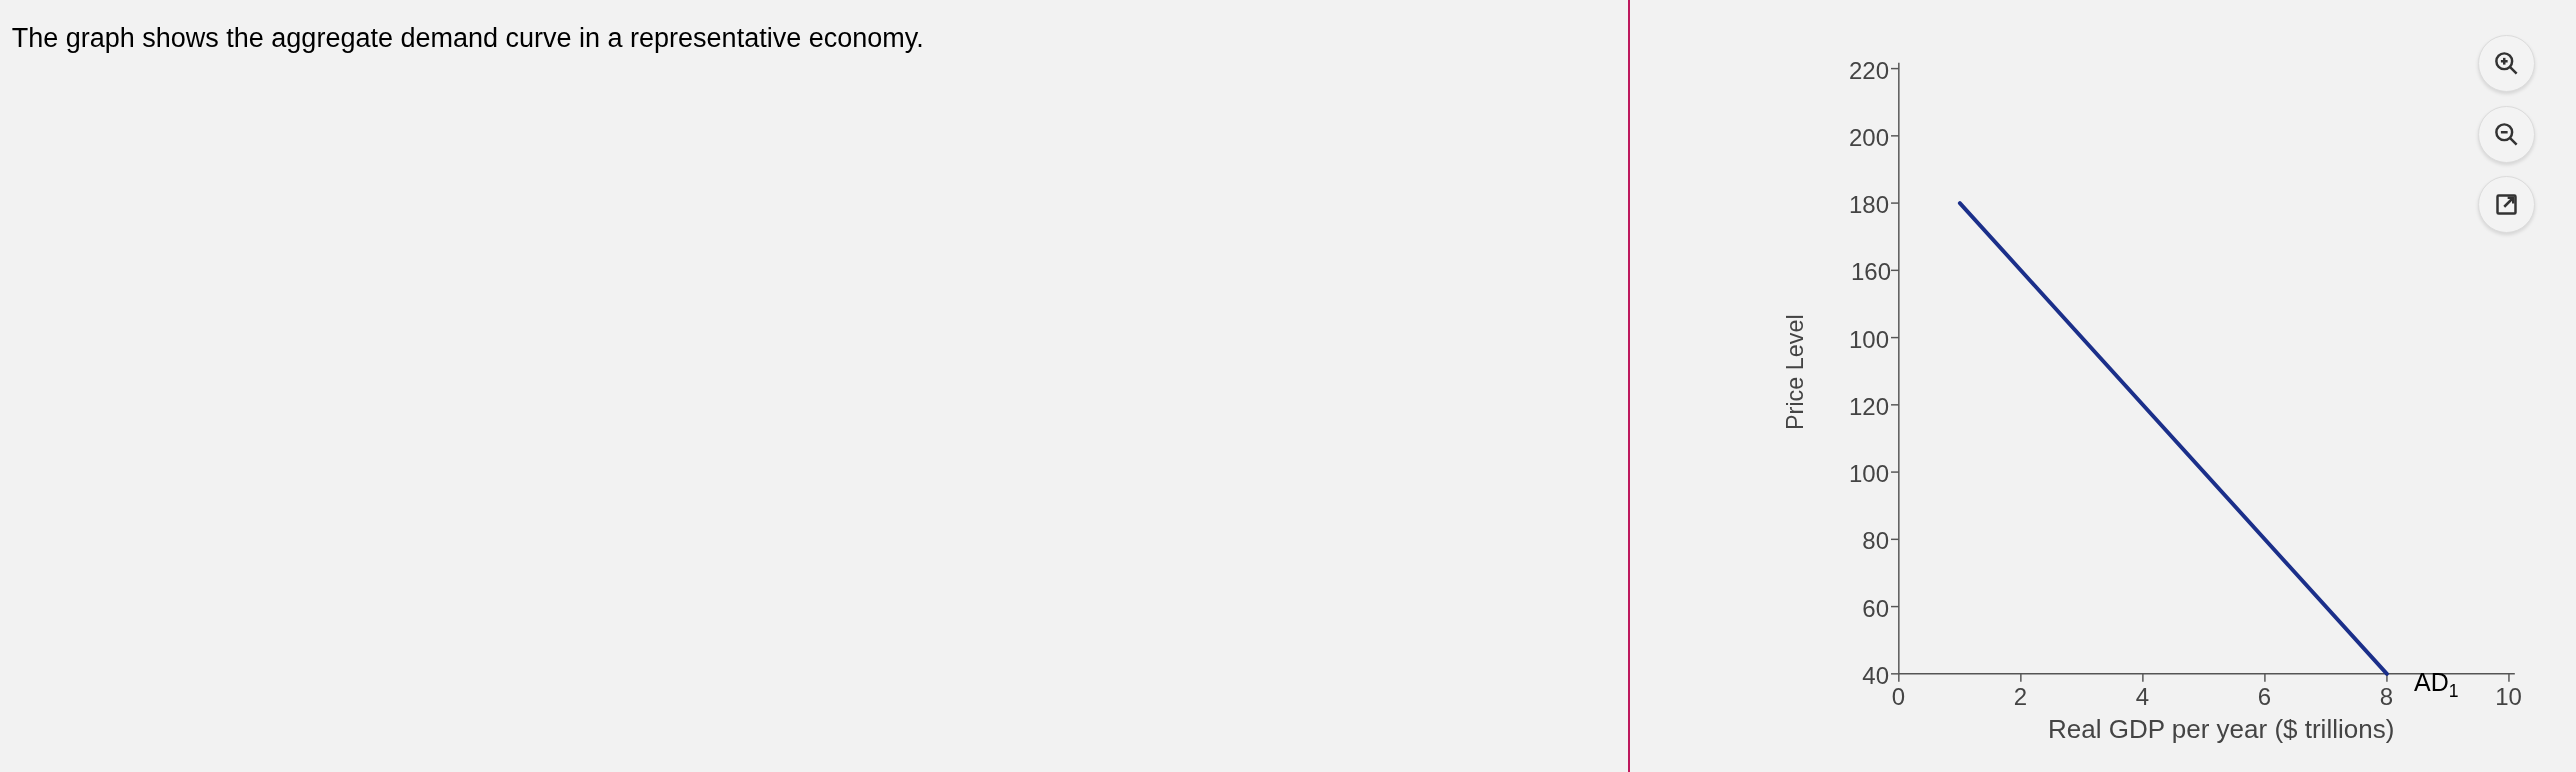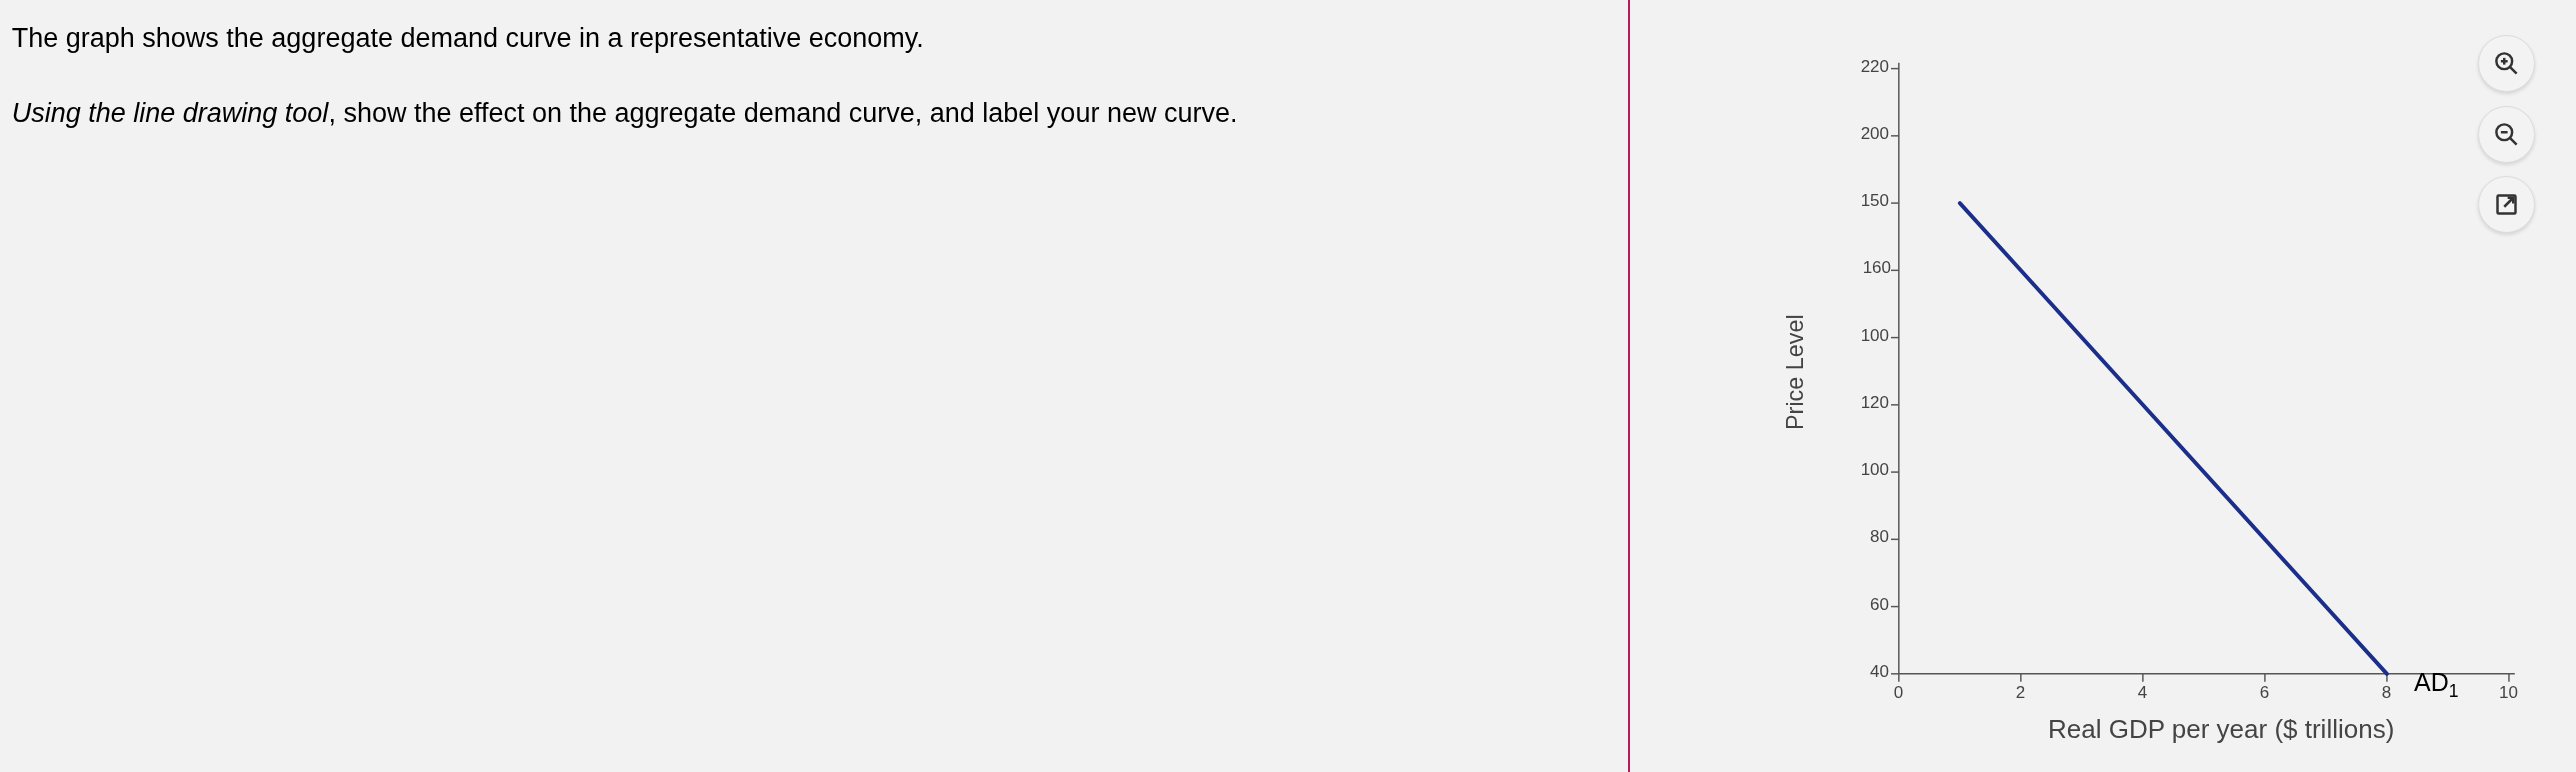--- a/index.html
+++ b/index.html
@@ -82,44 +82,41 @@
     font-size: 23.4px;
     color: #444;
   }
   .xlabel {
     position: absolute;
     font-size: 26px;
     color: #444;
   }
   .tick-label {
     position: absolute;
-    font-size: 17px;
+    font-size: 24px;
     color: #444;
   }
   .y-tick { text-align: right; width: 59px; }
   .x-tick { text-align: center; width: 39px; }
   .series-label {
     position: absolute;
     font-size: 25px;
     color: #000;
   }
   .series-label sub {
     font-size: 17.6px;
     vertical-align: sub;
   }
 </style>
 </head>
 <body>
 
 <div class="container">
   <div class="left-panel">
     <p>The graph shows the aggregate demand curve in a representative economy.</p>
-    <p>
-      <span class="italic-phrase">Using the line drawing tool</span><span>, show the effect on the aggregate demand curve, and label your new curve.</span>
-    </p>
   </div>
 
   <div class="right-panel">
     <div class="toolbar">
       <div class="tool-btn" title="Zoom in">
         <svg viewBox="0 0 24 24">
           <circle cx="10" cy="10" r="7"></circle>
           <line x1="15" y1="15" x2="21" y2="21"></line>
           <line x1="7" y1="10" x2="13" y2="10"></line>
           <line x1="10" y1="7" x2="10" y2="13"></line>
@@ -166,21 +163,21 @@
       <div class="ylabel" id="ylabel" style="left: 54px; top: 381px;">Price Level</div>
       <div class="xlabel" id="xlabel" style="left: 320px; top: 665px;">Real GDP per year ($ trillions)</div>
       <div id="tick-container">
           <div class="tick-label y-tick" style="left: 102px; top: 613px;">40</div>
           <div class="tick-label y-tick" style="left: 102px; top: 546px;">60</div>
           <div class="tick-label y-tick" style="left: 102px; top: 478px;">80</div>
           <div class="tick-label y-tick" style="left: 102px; top: 411px;">100</div>
           <div class="tick-label y-tick" style="left: 102px; top: 344px;">120</div>
           <div class="tick-label y-tick" style="left: 102px; top: 277px;">100</div>
           <div class="tick-label y-tick" style="left: 104px; top: 209px;">160</div>
-          <div class="tick-label y-tick" style="left: 102px; top: 142px;">150</div>
+          <div class="tick-label y-tick" style="left: 102px; top: 142px;">180</div>
           <div class="tick-label y-tick" style="left: 102px; top: 75px;">200</div>
           <div class="tick-label y-tick" style="left: 102px; top: 7.8px;">220</div>
           <div class="tick-label x-tick" style="left: 151px; top: 634px;">0</div>
           <div class="tick-label x-tick" style="left: 273px; top: 634px;">2</div>
           <div class="tick-label x-tick" style="left: 395px; top: 634px;">4</div>
           <div class="tick-label x-tick" style="left: 517px; top: 634px;">6</div>
           <div class="tick-label x-tick" style="left: 639px; top: 634px;">8</div>
           <div class="tick-label x-tick" style="left: 761px; top: 634px;">10</div>
         </div>
       <div class="series-label" id="series-label" style="left: 686px; top: 619px;">

